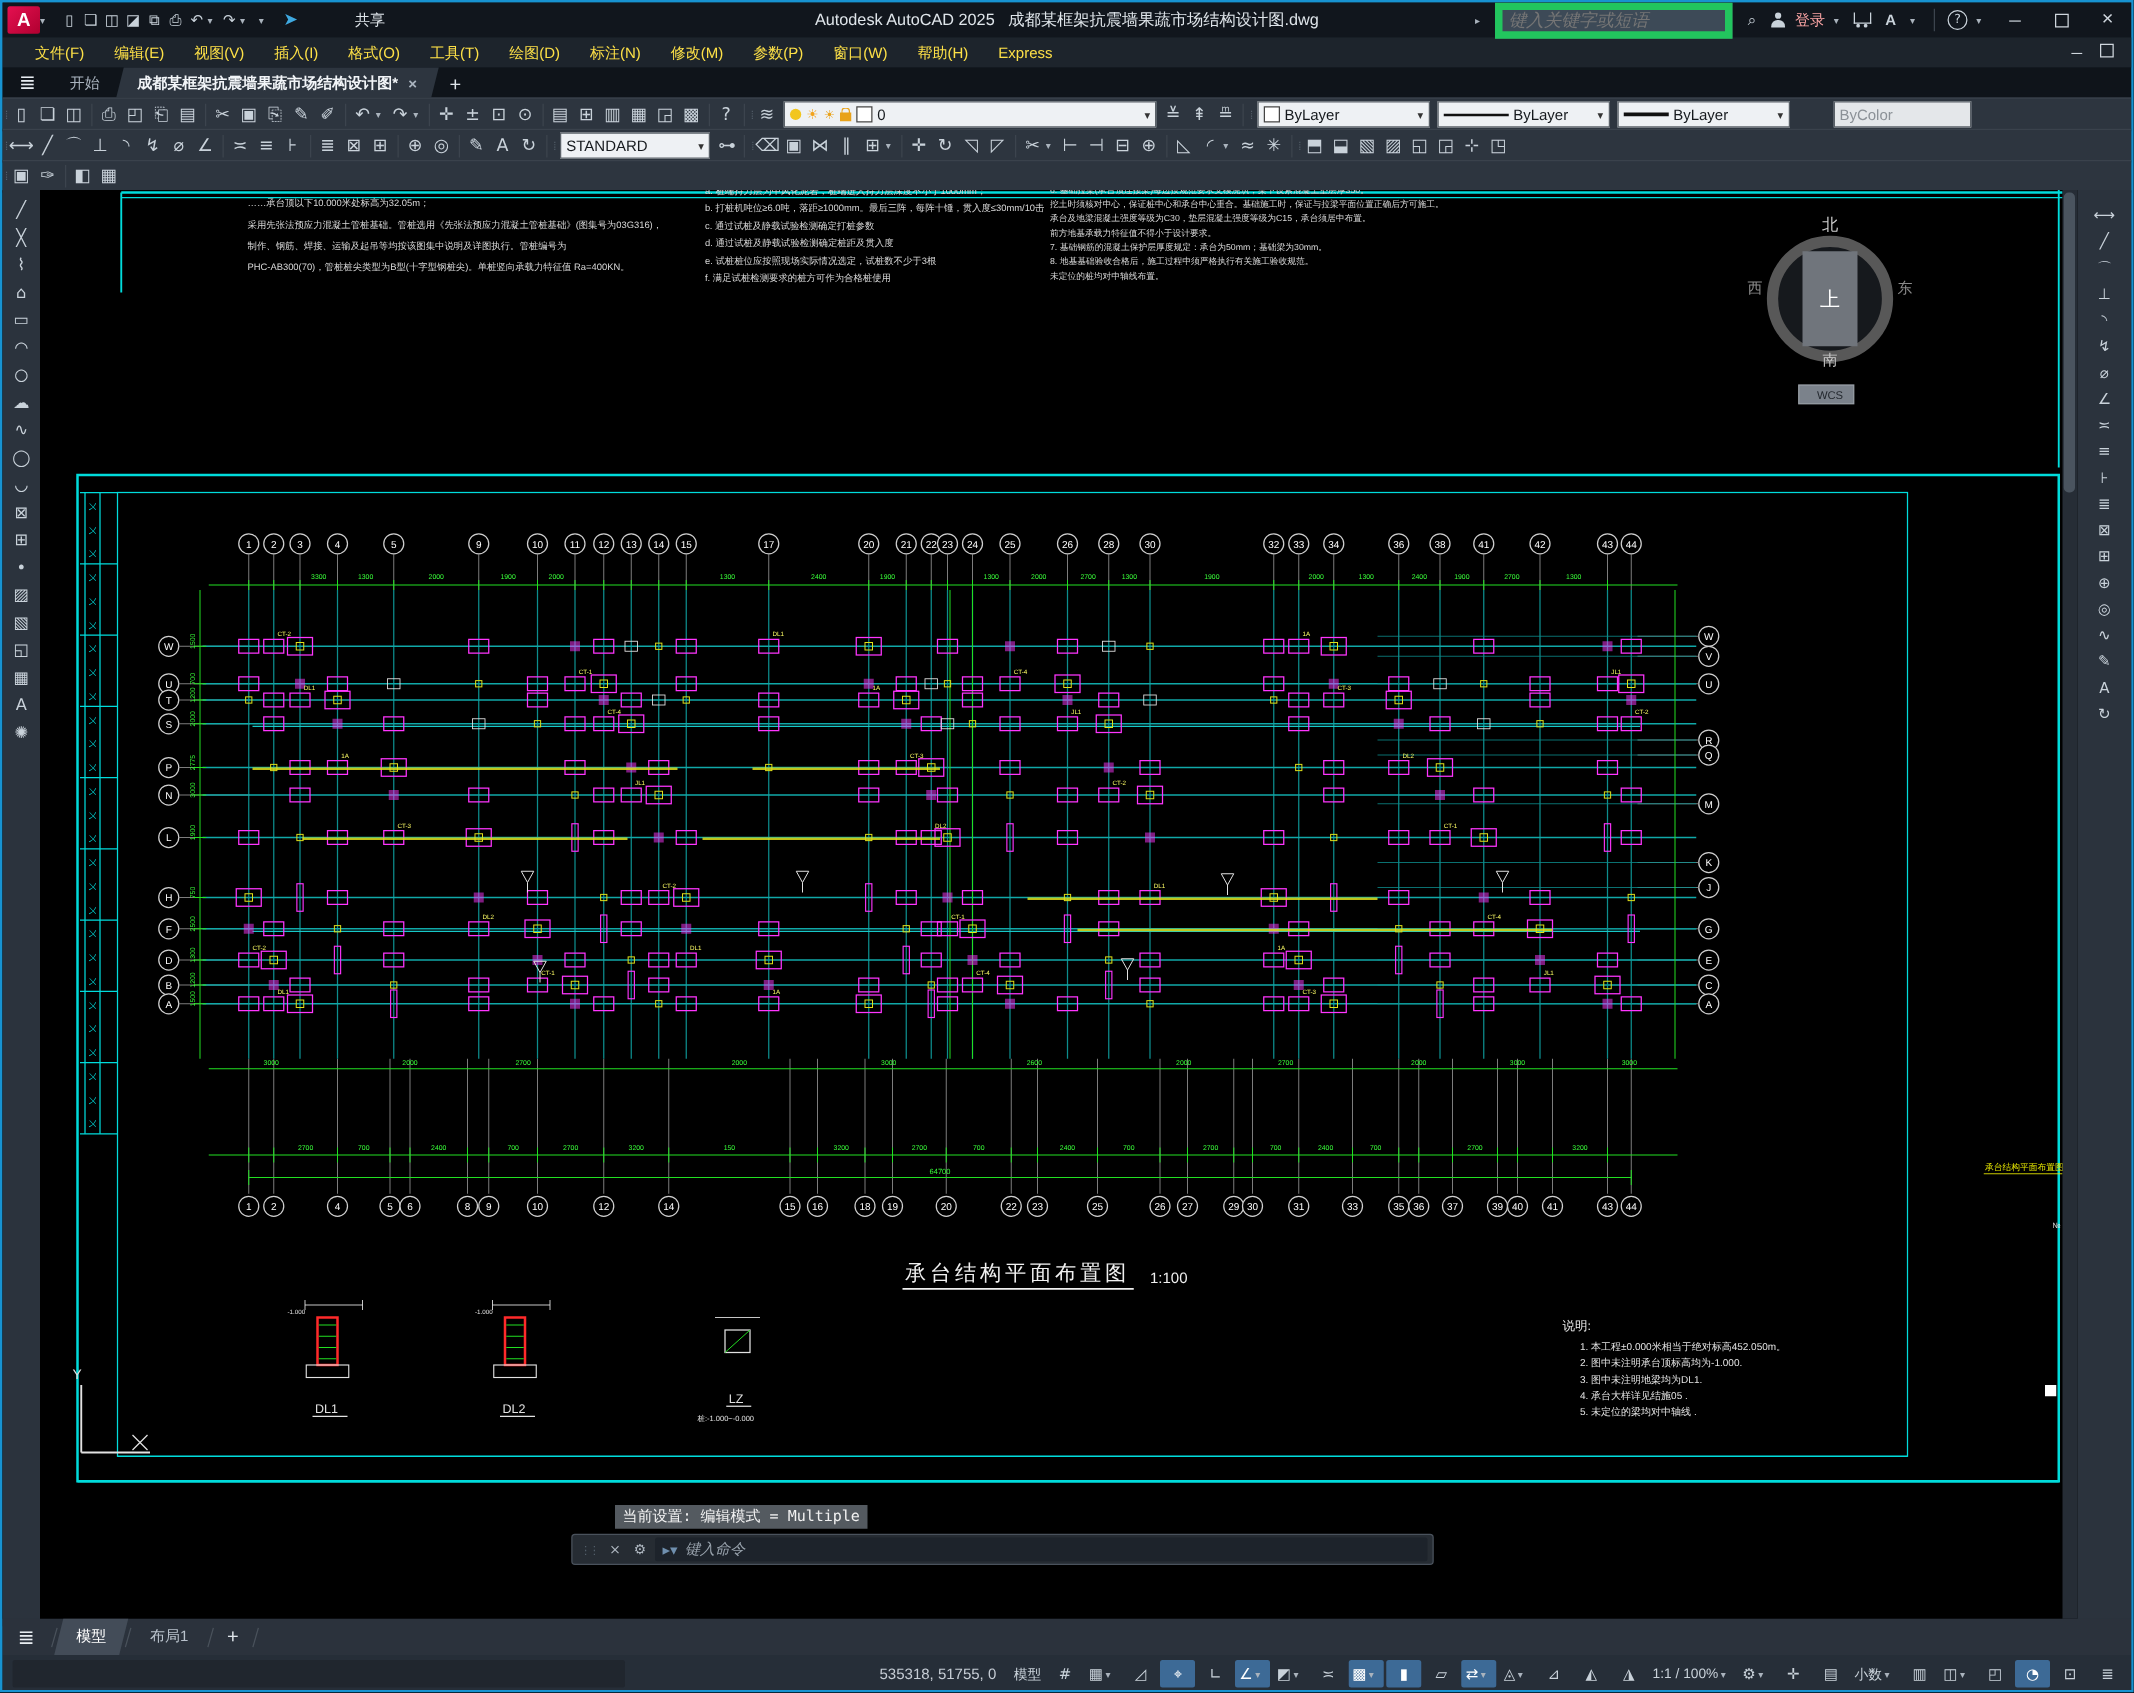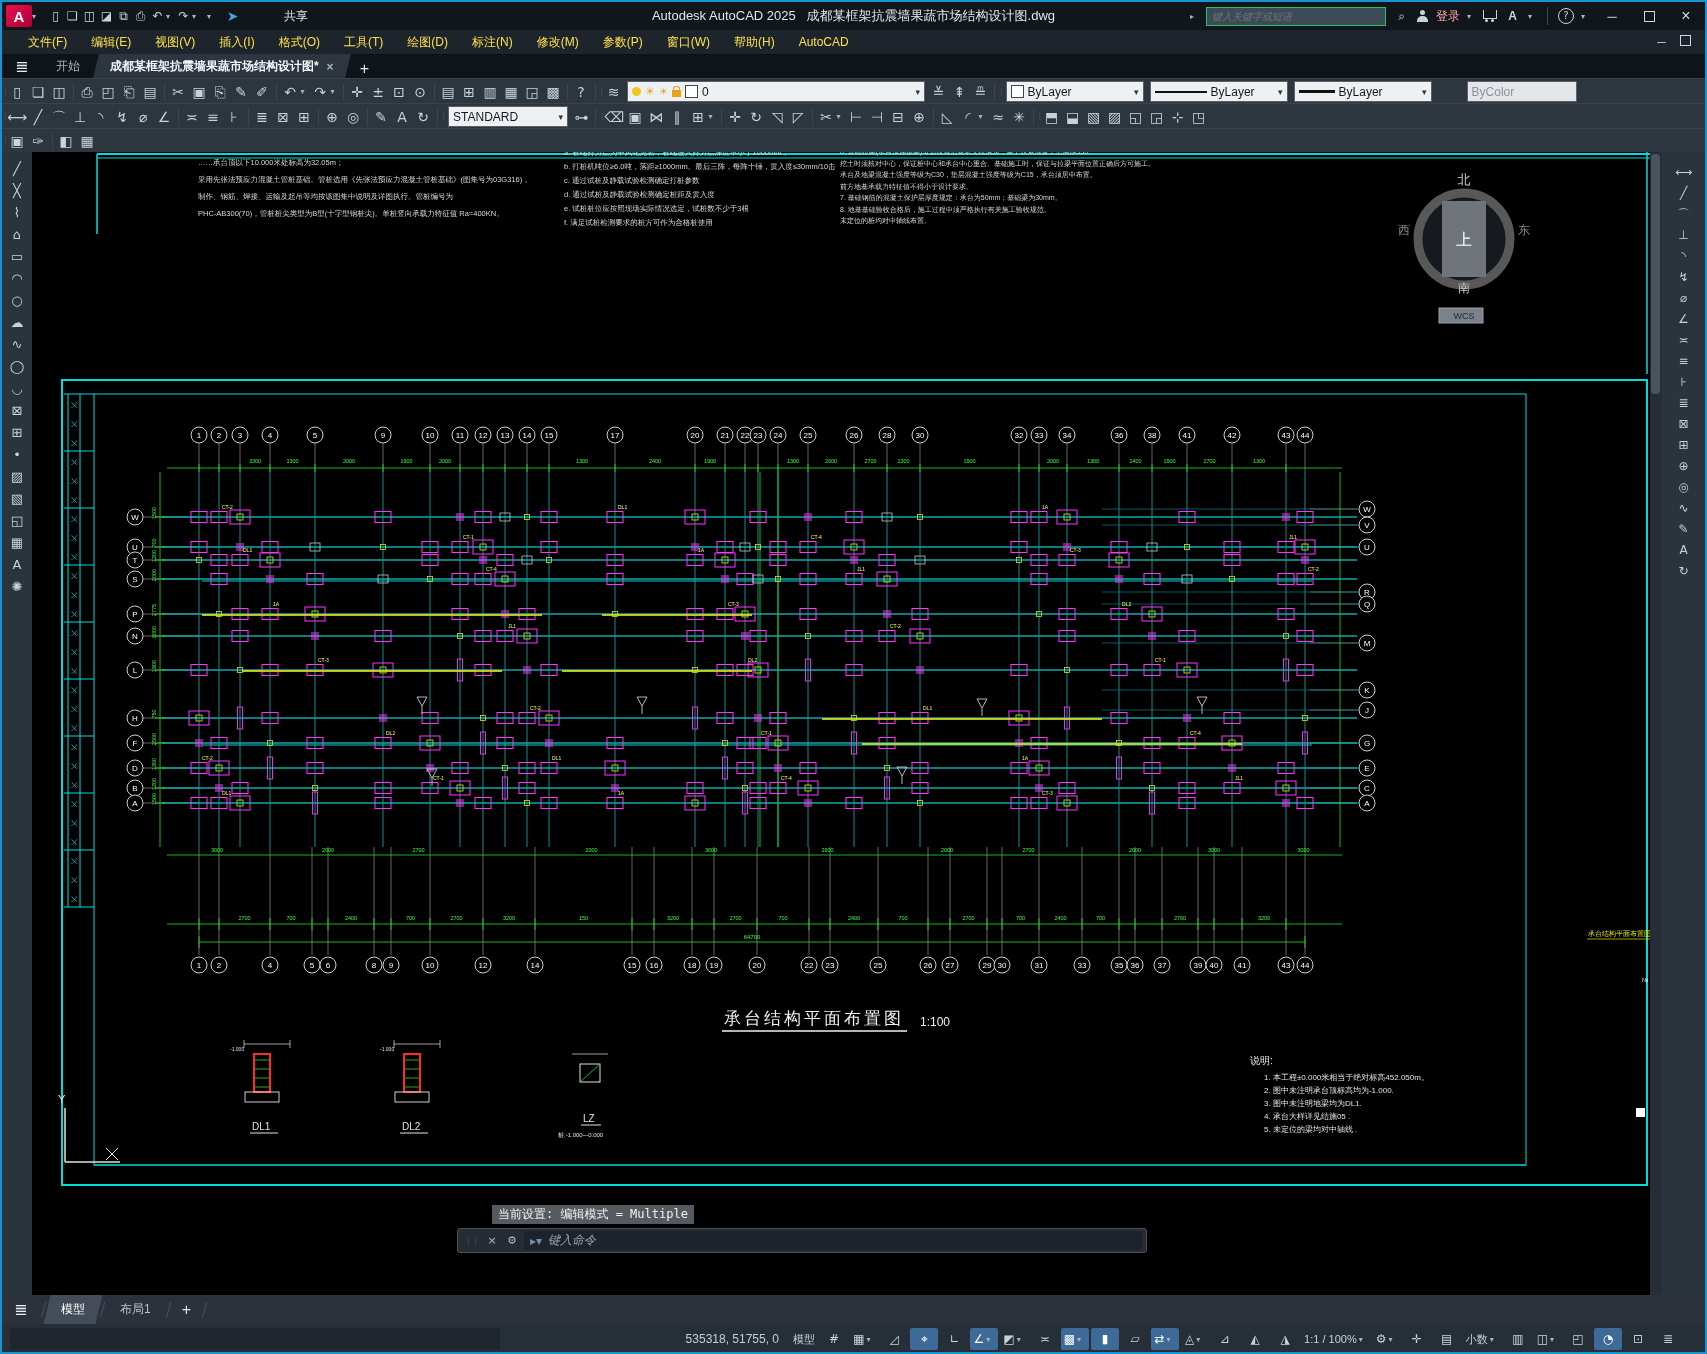--- a/index.html
+++ b/index.html
@@ -9,22 +9,22 @@
        display:inline-flex;align-items:center;justify-content:center;width:21px;height:20px;cursor:default;}
   .ico.small{width:17px;font-size:12px;}
   .dd{font-size:8px;color:#aab3bd;width:9px;}
   .vsep{width:1px;height:18px;background:#3c444e;margin:0 3px;}
   .dots{color:#55606b;font-size:9px;letter-spacing:-2px;margin:0 2px;}
   
   #titlebar{position:absolute;left:0;top:0;width:100%;height:28px;background:#11161d;display:flex;align-items:center;}
   #alogo{width:26px;height:22px;margin-left:4px;background:linear-gradient(135deg,#e51050,#b00030);
          color:#fff;font-weight:bold;font-size:15px;display:flex;align-items:center;justify-content:center;border-radius:2px;}
   #title-center{position:absolute;left:0;right:0;text-align:center;color:#dfe5ea;font-size:13px;pointer-events:none;}
-  #searchbox{width:168px;height:17px;background:#3d4a57;border:1px solid #22c55e;color:#aeb9c3;
-             font-style:italic;font-size:10px;padding:0 5px;}
+  #searchbox{width:168px;height:17px;background:#3d4a57;border:6px solid #22c55e;color:#aeb9c3;
+             font-style:italic;font-size:14px;padding:0 5px;}
   .winbtn{width:30px;height:22px;display:flex;align-items:center;justify-content:center;color:#cfd6dd;font-size:13px;}
   .boxglyph{width:9px;height:9px;border:1px solid #cfd6dd;display:inline-block;}
   .person{position:relative;width:12px;height:12px;display:inline-block;}
   .person::before{content:"";position:absolute;left:3px;top:0;width:5px;height:5px;border-radius:50%;background:#c9d2da;}
   .person::after{content:"";position:absolute;left:0;top:6px;width:11px;height:6px;border-radius:5px 5px 0 0;background:#c9d2da;}
   .cart{position:relative;width:12px;height:8px;border:1px solid #c9d2da;border-top:none;display:inline-block;margin-top:-3px;}
   .cart::after{content:"";position:absolute;left:1px;bottom:-4px;width:3px;height:3px;border-radius:50%;background:#c9d2da;box-shadow:6px 0 0 #c9d2da;}
   
   #menubar{position:absolute;left:0;top:28px;width:100%;height:24px;background:#1d242c;display:flex;align-items:center;padding-left:14px;}
   .menu-item{color:#fde047;font-size:12px;padding:0 12px;height:100%;display:flex;align-items:center;}
@@ -71,21 +71,21 @@
   #cmdinput{flex:1;height:19px;background:#1d232b;border-radius:2px;display:flex;align-items:center;
             color:#98a2ac;font-style:italic;font-size:12px;gap:6px;padding:0 6px;}
   #cmdbar .ico{width:16px;font-size:11px;color:#aeb7c0;}
   
   #layouttabs{position:absolute;left:0;top:1293px;width:100%;height:29px;background:#2b323c;display:flex;align-items:center;}
   .ltab{padding:0 14px;height:29px;display:flex;align-items:center;font-size:12px;color:#b9c2cc;transform:skewX(-14deg);}
   .ltab>span{transform:skewX(14deg);}
   .ltab.active{background:#434c58;color:#fff;}
   .lsep{width:1px;height:16px;background:#4a525c;transform:rotate(16deg);margin:0 3px;}
   
-  #statusbar{position:absolute;left:0;top:1322px;width:100%;height:30px;background:#262e38;display:flex;align-items:center;justify-content:flex-end;padding-right:22px;box-sizing:border-box;}
+  #statusbar{position:absolute;left:0;top:1322px;width:100%;height:30px;background:#262e38;display:flex;align-items:center;justify-content:flex-end;padding-right:4px;box-sizing:border-box;}
   #statustray{position:absolute;left:8px;top:4px;width:490px;height:22px;background:#20262e;border-radius:2px;}
   #coords{color:#c6cdd5;font-size:12px;margin-right:10px;}
   .sbtn{height:22px;min-width:22px;display:flex;align-items:center;justify-content:center;gap:2px;
         color:#c9d2da;font-size:12px;padding:0 3px;margin:0 1px;border-radius:2px;font-family:"DejaVu Sans",sans-serif;}
   .sbtn.on{background:#3d6a96;color:#fff;}
   .sbtn .lbl{font-family:"Liberation Sans",sans-serif;font-size:11px;}
 </style>
 </head>
 <body>
 
@@ -144,21 +144,21 @@
       <div class="menu-item">视图(V)</div>
       <div class="menu-item">插入(I)</div>
       <div class="menu-item">格式(O)</div>
       <div class="menu-item">工具(T)</div>
       <div class="menu-item">绘图(D)</div>
       <div class="menu-item">标注(N)</div>
       <div class="menu-item">修改(M)</div>
       <div class="menu-item">参数(P)</div>
       <div class="menu-item">窗口(W)</div>
       <div class="menu-item">帮助(H)</div>
-      <div class="menu-item">AutoCAD</div>
+      <div class="menu-item">Express</div>
     </div>
 
   <div id="doctabs">
     <div id="hamburger">≣</div>
     <div class="ftab">
         <span>
           <span>开始</span>
         </span>
       </div>
     <div class="ftab active">

